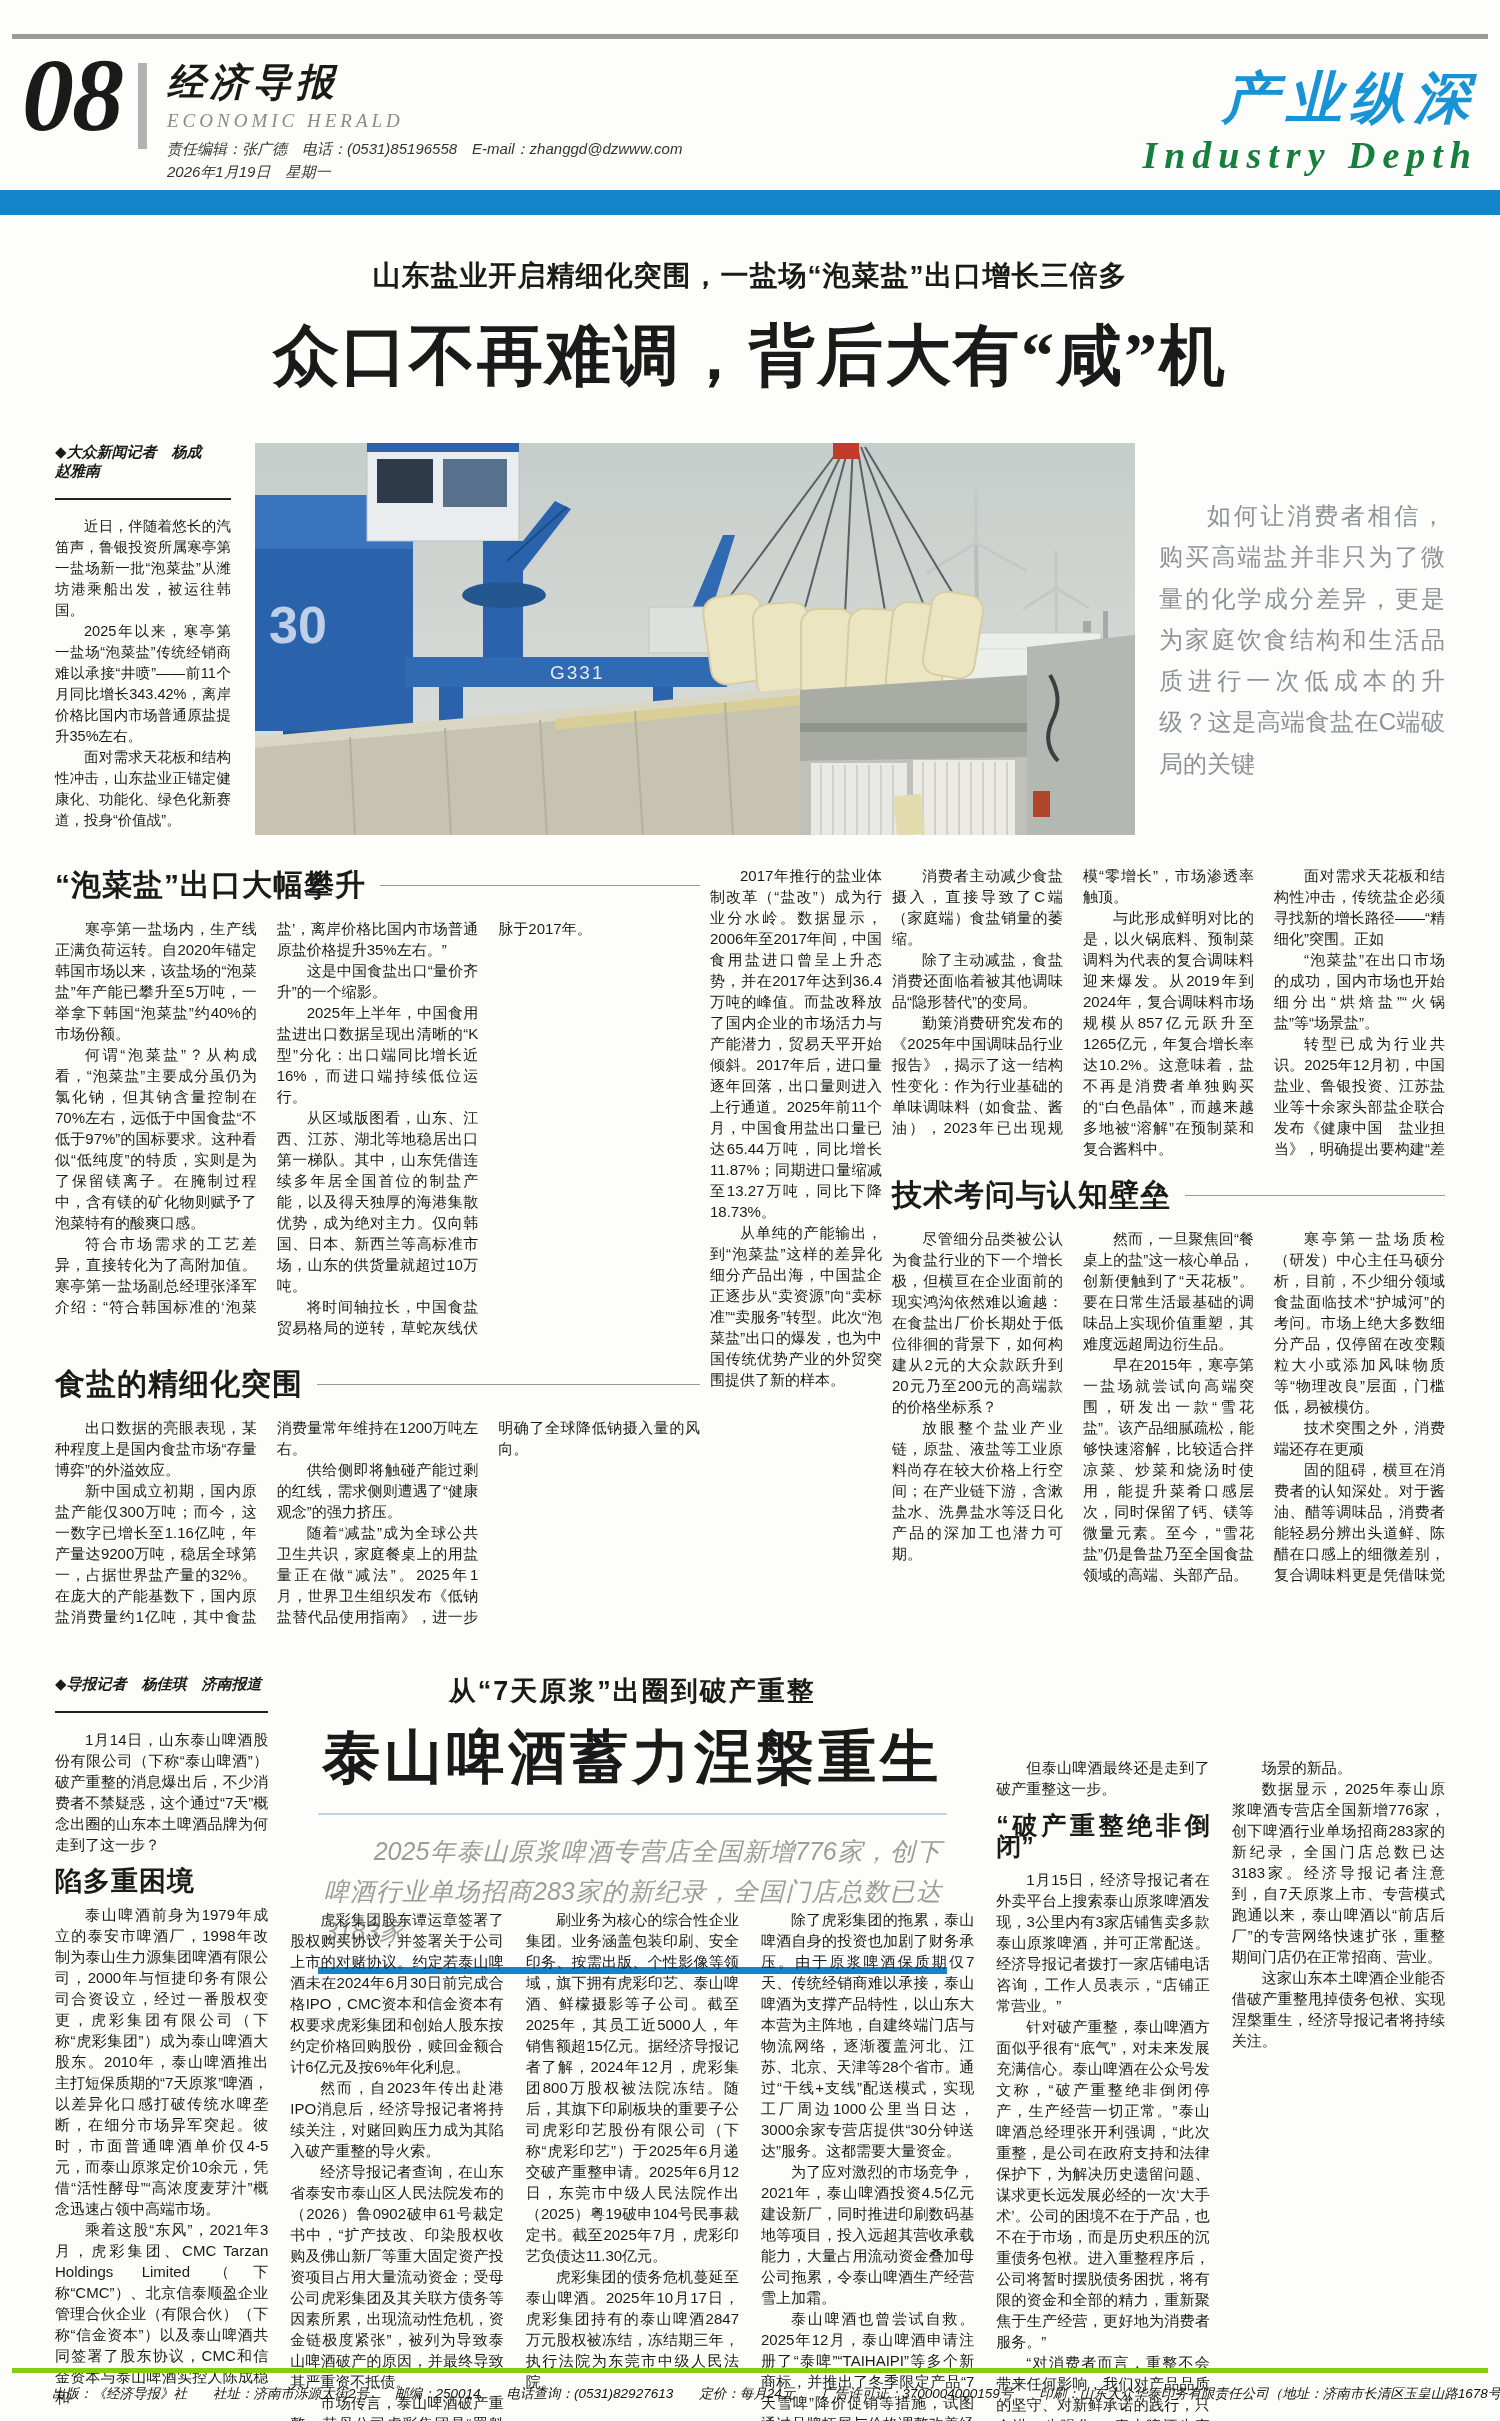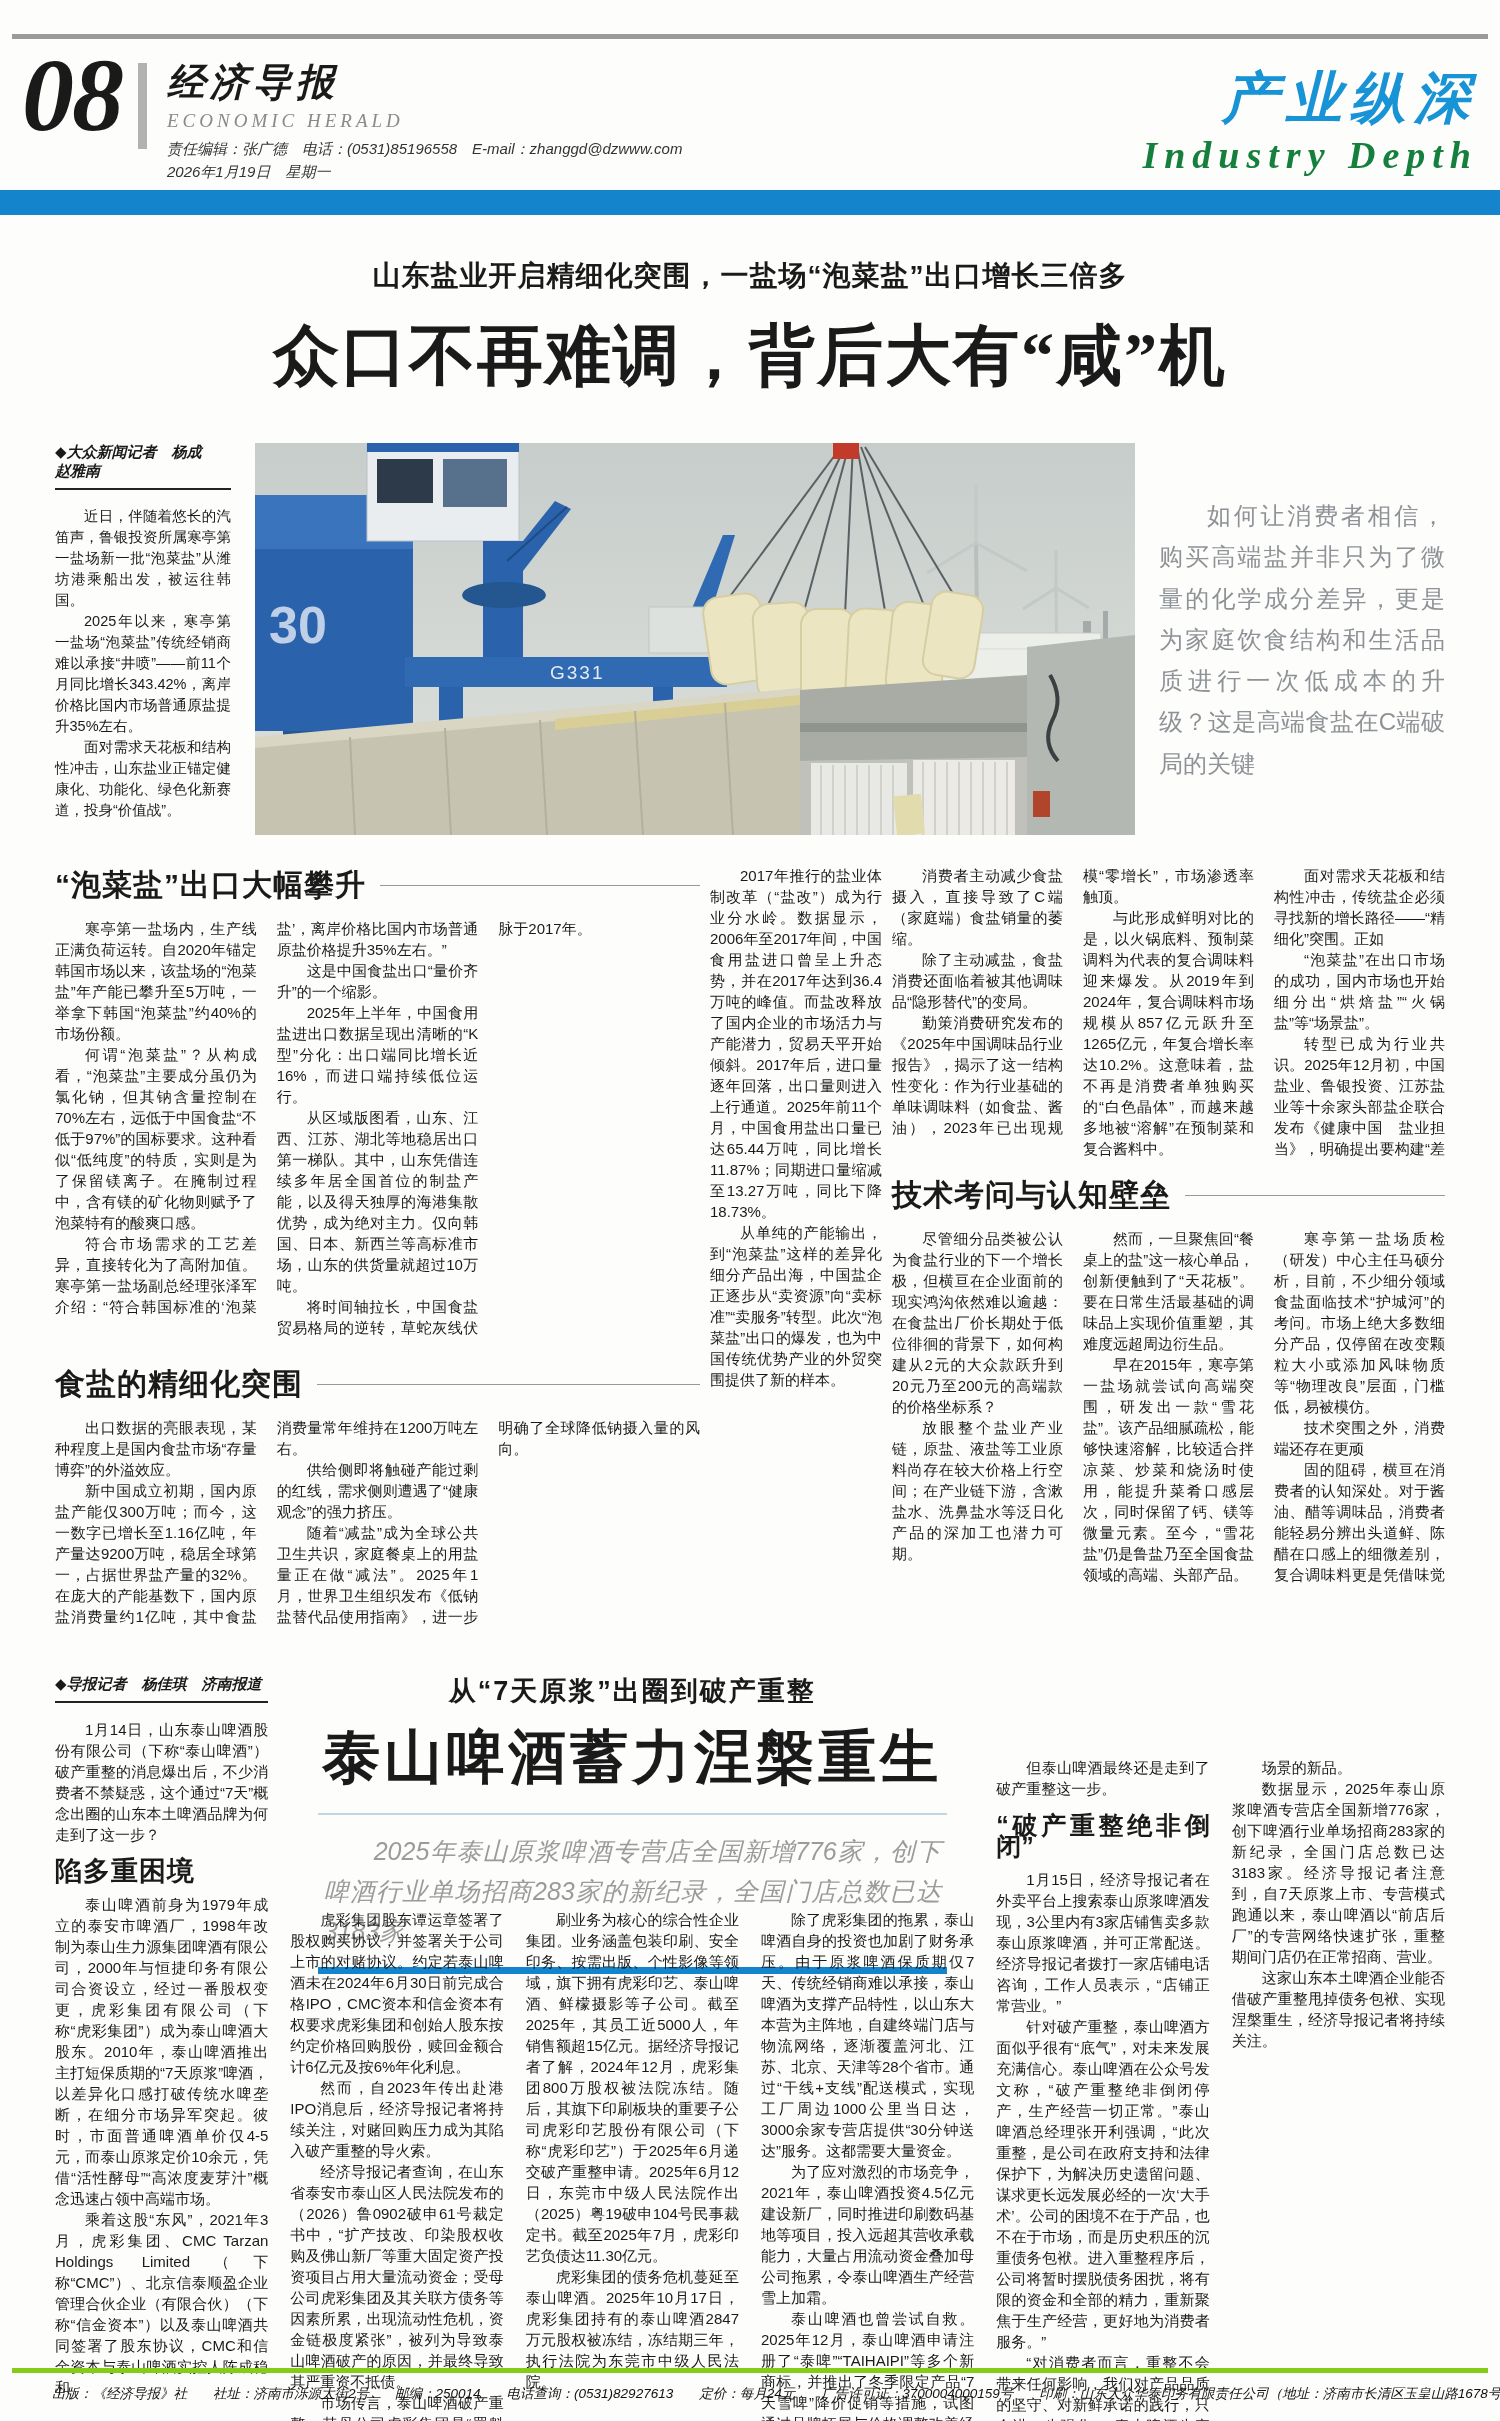--- a/index.html
+++ b/index.html
@@ -21,21 +21,21 @@
   .section-block{margin-left:auto;text-align:right;padding-top:14px;}
   .section-cn{font-size:56px;font-weight:bold;color:#1793d6;letter-spacing:8px;font-family:"Liberation Serif","DejaVu Serif",serif;}
   .section-en{font-size:38px;font-weight:bold;color:#15803d;letter-spacing:7px;font-family:"Liberation Serif","DejaVu Serif",serif;margin-top:-4px;}
   .blue-band{height:25px;background:#1484cc;margin-top:8px;}
   
   .a1-kicker{text-align:center;font-size:28px;font-weight:bold;margin-top:42px;letter-spacing:1px;}
   .a1-headline{text-align:center;font-size:66px;font-weight:bold;margin-top:16px;letter-spacing:2px;font-family:"Liberation Serif","DejaVu Serif",serif;}
   
   .lead-row{display:flex;gap:24px;margin:42px 55px 0 55px;}
   .lead-left{width:176px;flex:none;}
-  .byline{font-size:15px;font-weight:bold;border-bottom:2px solid #222;padding-bottom:7px;margin-bottom:16px;font-style:italic;}
+  .byline{font-size:15px;font-weight:bold;border-bottom:2px solid #222;padding-bottom:17px;margin-bottom:16px;font-style:italic;}
   .smallcol p,.cols p,.midcol p{margin:0;text-indent:2em;}
   .smallcol{font-size:14.5px;line-height:21px;text-align:justify;}
   .lead-photo{flex:none;width:880px;height:392px;background:#cdd2cf;}
   .lead-right{flex:1;padding-top:52px;}
   .pull-quote{font-size:24px;line-height:1.72;color:#8e9296;text-align:justify;text-indent:2em;}
   
   .band2{display:flex;gap:10px;margin:30px 55px 0 55px;}
   .b2-left{width:645px;flex:none;}
   .b2-mid{width:172px;flex:none;}
   .b2-right{flex:1;min-width:0;}

